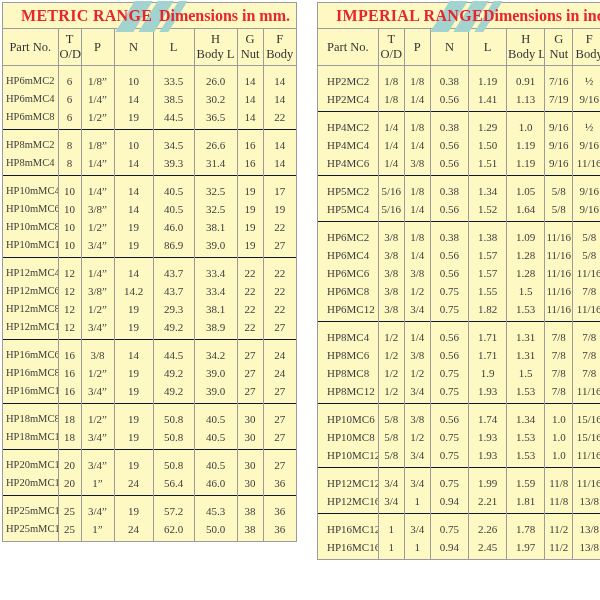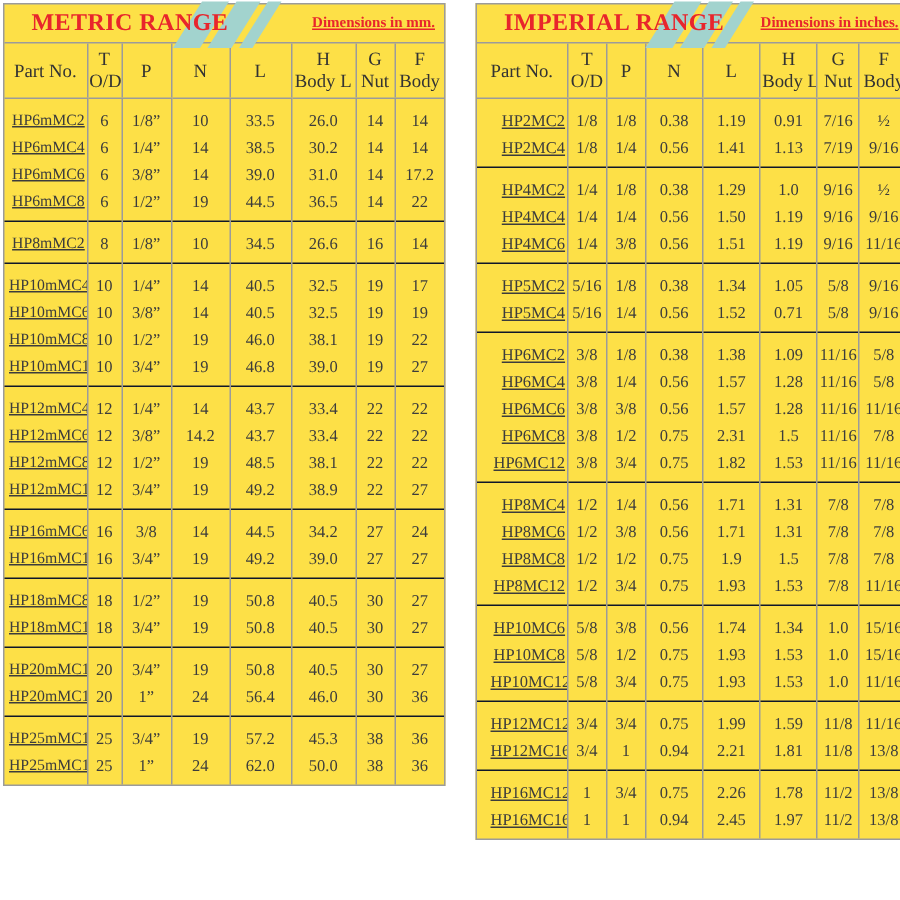--- a/index.html
+++ b/index.html
@@ -4,38 +4,38 @@
 <style>
   html,body{margin:0;padding:0;}
   body{
     width:600px;height:600px;background:#ffffff;
     font-family:"Liberation Serif","DejaVu Serif",serif;
     position:relative;overflow:hidden;
   }
   .page{position:relative;width:600px;height:600px;background:#fff;}
   .table-box{
     position:absolute;top:2px;
-    border:1px solid #9b9b9b;background:#fde047;
+    border:1px solid #9b9b9b;background:#fef9c3;
   }
   .table-box.metric{left:2px;width:293px;}
   .table-box.imperial{left:317px;width:287px;}
 
   .title-band{
     position:relative;height:26px;
     border-bottom:1px solid #9b9b9b;
     display:flex;align-items:center;justify-content:space-between;
     padding:0 6px 0 18px;box-sizing:border-box;
   }
   .title{
     color:#e8252c;font-weight:bold;font-size:16px;letter-spacing:.3px;
     white-space:nowrap;position:relative;z-index:3;
   }
   .subtitle{
-    color:#e8252c;font-weight:bold;font-size:10px;white-space:nowrap;
-    position:relative;z-index:3;text-decoration:underline;
+    color:#e8252c;font-weight:bold;font-size:16px;white-space:nowrap;
+    position:relative;z-index:3;
   }
   .stripes{
     position:absolute;left:114px;top:-2px;width:70px;height:31px;z-index:2;
     pointer-events:none;
   }
   .stripes i{
     position:absolute;top:0;bottom:0;display:block;background:#a2d3ce;
     transform:skewX(-32deg);
   }
   .stripes .s1{left:8px;width:18px;}
@@ -53,21 +53,21 @@
   .data-table th:first-child,.data-table td:first-child{border-left:none;}
   .data-table thead th{
     border-bottom:1px solid #9b9b9b;
     font-size:12.5px;line-height:15px;padding:3px 1px;color:#333;
   }
   .data-table tbody{border-top:1px solid #0f172a;}
   .data-table td{
     font-size:11px;line-height:12px;padding:3px 1px;
   }
   .data-table td:first-child{
-    text-align:right;font-size:10.5px;padding-left:3px;text-decoration:underline;
+    text-align:left;font-size:10.5px;padding-left:3px;
   }
   .imperial .data-table td:first-child{padding-left:9px;font-size:11px;}
   .data-table tbody tr:first-child td{padding-top:9px;}
   .data-table tbody tr:last-child td{padding-bottom:6px;}
   .data-table tbody:first-of-type{border-top:none;}
 </style>
 </head>
 <body>
 
 <div class="page">
@@ -120,30 +120,20 @@
             <td>HP6mMC4</td>
             <td>6</td>
             <td>1/4”</td>
             <td>14</td>
             <td>38.5</td>
             <td>30.2</td>
             <td>14</td>
             <td>14</td>
           </tr>
           <tr>
-            <td>HP6mMC6</td>
-            <td>6</td>
-            <td>3/8”</td>
-            <td>14</td>
-            <td>39.0</td>
-            <td>31.0</td>
-            <td>14</td>
-            <td>17.2</td>
-          </tr>
-          <tr>
             <td>HP6mMC8</td>
             <td>6</td>
             <td>1/2”</td>
             <td>19</td>
             <td>44.5</td>
             <td>36.5</td>
             <td>14</td>
             <td>22</td>
           </tr>
         </tbody>
@@ -151,20 +141,30 @@
           <tr>
             <td>HP8mMC2</td>
             <td>8</td>
             <td>1/8”</td>
             <td>10</td>
             <td>34.5</td>
             <td>26.6</td>
             <td>16</td>
             <td>14</td>
           </tr>
+          <tr>
+            <td>HP8mMC4</td>
+            <td>8</td>
+            <td>1/4”</td>
+            <td>14</td>
+            <td>39.3</td>
+            <td>31.4</td>
+            <td>16</td>
+            <td>14</td>
+          </tr>
         </tbody>
         <tbody>
           <tr>
             <td>HP10mMC4</td>
             <td>10</td>
             <td>1/4”</td>
             <td>14</td>
             <td>40.5</td>
             <td>32.5</td>
             <td>19</td>
@@ -188,21 +188,21 @@
             <td>46.0</td>
             <td>38.1</td>
             <td>19</td>
             <td>22</td>
           </tr>
           <tr>
             <td>HP10mMC12</td>
             <td>10</td>
             <td>3/4”</td>
             <td>19</td>
-            <td>46.8</td>
+            <td>86.9</td>
             <td>39.0</td>
             <td>19</td>
             <td>27</td>
           </tr>
         </tbody>
         <tbody>
           <tr>
             <td>HP12mMC4</td>
             <td>12</td>
             <td>1/4”</td>
@@ -220,21 +220,21 @@
             <td>43.7</td>
             <td>33.4</td>
             <td>22</td>
             <td>22</td>
           </tr>
           <tr>
             <td>HP12mMC8</td>
             <td>12</td>
             <td>1/2”</td>
             <td>19</td>
-            <td>48.5</td>
+            <td>29.3</td>
             <td>38.1</td>
             <td>22</td>
             <td>22</td>
           </tr>
           <tr>
             <td>HP12mMC12</td>
             <td>12</td>
             <td>3/4”</td>
             <td>19</td>
             <td>49.2</td>
@@ -244,20 +244,30 @@
           </tr>
         </tbody>
         <tbody>
           <tr>
             <td>HP16mMC6</td>
             <td>16</td>
             <td>3/8</td>
             <td>14</td>
             <td>44.5</td>
             <td>34.2</td>
+            <td>27</td>
+            <td>24</td>
+          </tr>
+          <tr>
+            <td>HP16mMC8</td>
+            <td>16</td>
+            <td>1/2”</td>
+            <td>19</td>
+            <td>49.2</td>
+            <td>39.0</td>
             <td>27</td>
             <td>24</td>
           </tr>
           <tr>
             <td>HP16mMC12</td>
             <td>16</td>
             <td>3/4”</td>
             <td>19</td>
             <td>49.2</td>
             <td>39.0</td>
@@ -431,21 +441,21 @@
             <td>1.05</td>
             <td>5/8</td>
             <td>9/16</td>
           </tr>
           <tr>
             <td>HP5MC4</td>
             <td>5/16</td>
             <td>1/4</td>
             <td>0.56</td>
             <td>1.52</td>
-            <td>0.71</td>
+            <td>1.64</td>
             <td>5/8</td>
             <td>9/16</td>
           </tr>
         </tbody>
         <tbody>
           <tr>
             <td>HP6MC2</td>
             <td>3/8</td>
             <td>1/8</td>
             <td>0.38</td>
@@ -472,21 +482,21 @@
             <td>1.57</td>
             <td>1.28</td>
             <td>11/16</td>
             <td>11/16</td>
           </tr>
           <tr>
             <td>HP6MC8</td>
             <td>3/8</td>
             <td>1/2</td>
             <td>0.75</td>
-            <td>2.31</td>
+            <td>1.55</td>
             <td>1.5</td>
             <td>11/16</td>
             <td>7/8</td>
           </tr>
           <tr>
             <td>HP6MC12</td>
             <td>3/8</td>
             <td>3/4</td>
             <td>0.75</td>
             <td>1.82</td>

